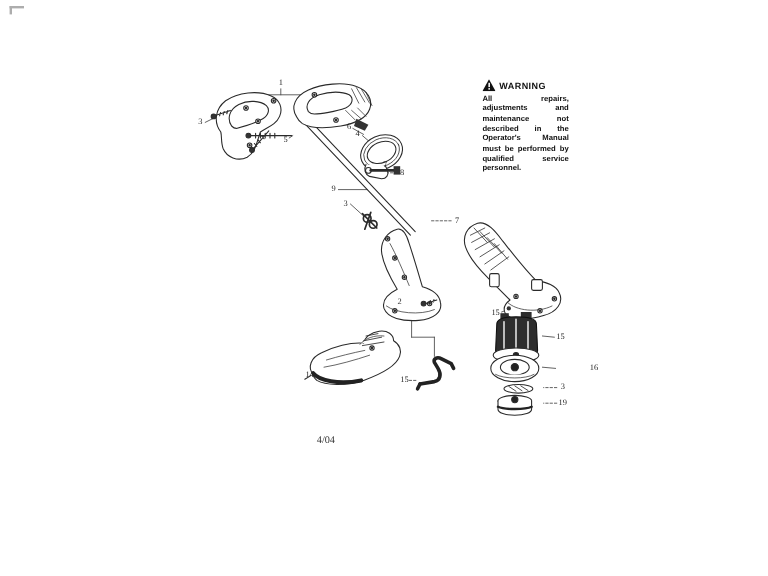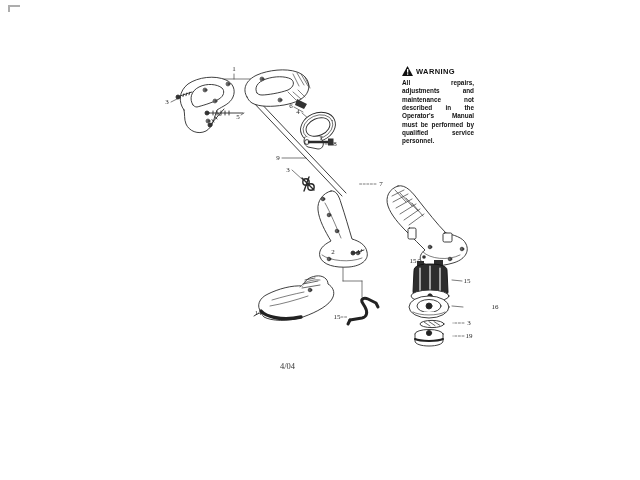--- a/index.html
+++ b/index.html
@@ -24,21 +24,21 @@
   .warning-title{
     font-family:"Liberation Sans", sans-serif;
     font-size:7.5px;font-weight:bold;letter-spacing:.4px;
   }
   .warning-body{
     font-family:"Liberation Sans", sans-serif;
     font-size:6.4px;font-weight:bold;line-height:1.3;text-align:justify;margin:0;
   }
   .date-code{
     position:absolute;left:264px;top:361px;
-    font-family:"Liberation Serif", serif;font-size:8.5px;color:#333;margin-left:16px;
+    font-family:"Liberation Serif", serif;font-size:8.5px;color:#333;
   }
   .corner-mark{position:absolute;left:8px;top:5px;width:10px;height:5px;border-left:2px solid #777;border-top:2px solid #777;opacity:.6;}
 </style>
 </head>
 <body>
 
 <div class="page">
 
   <div class="corner-mark"></div>
 

